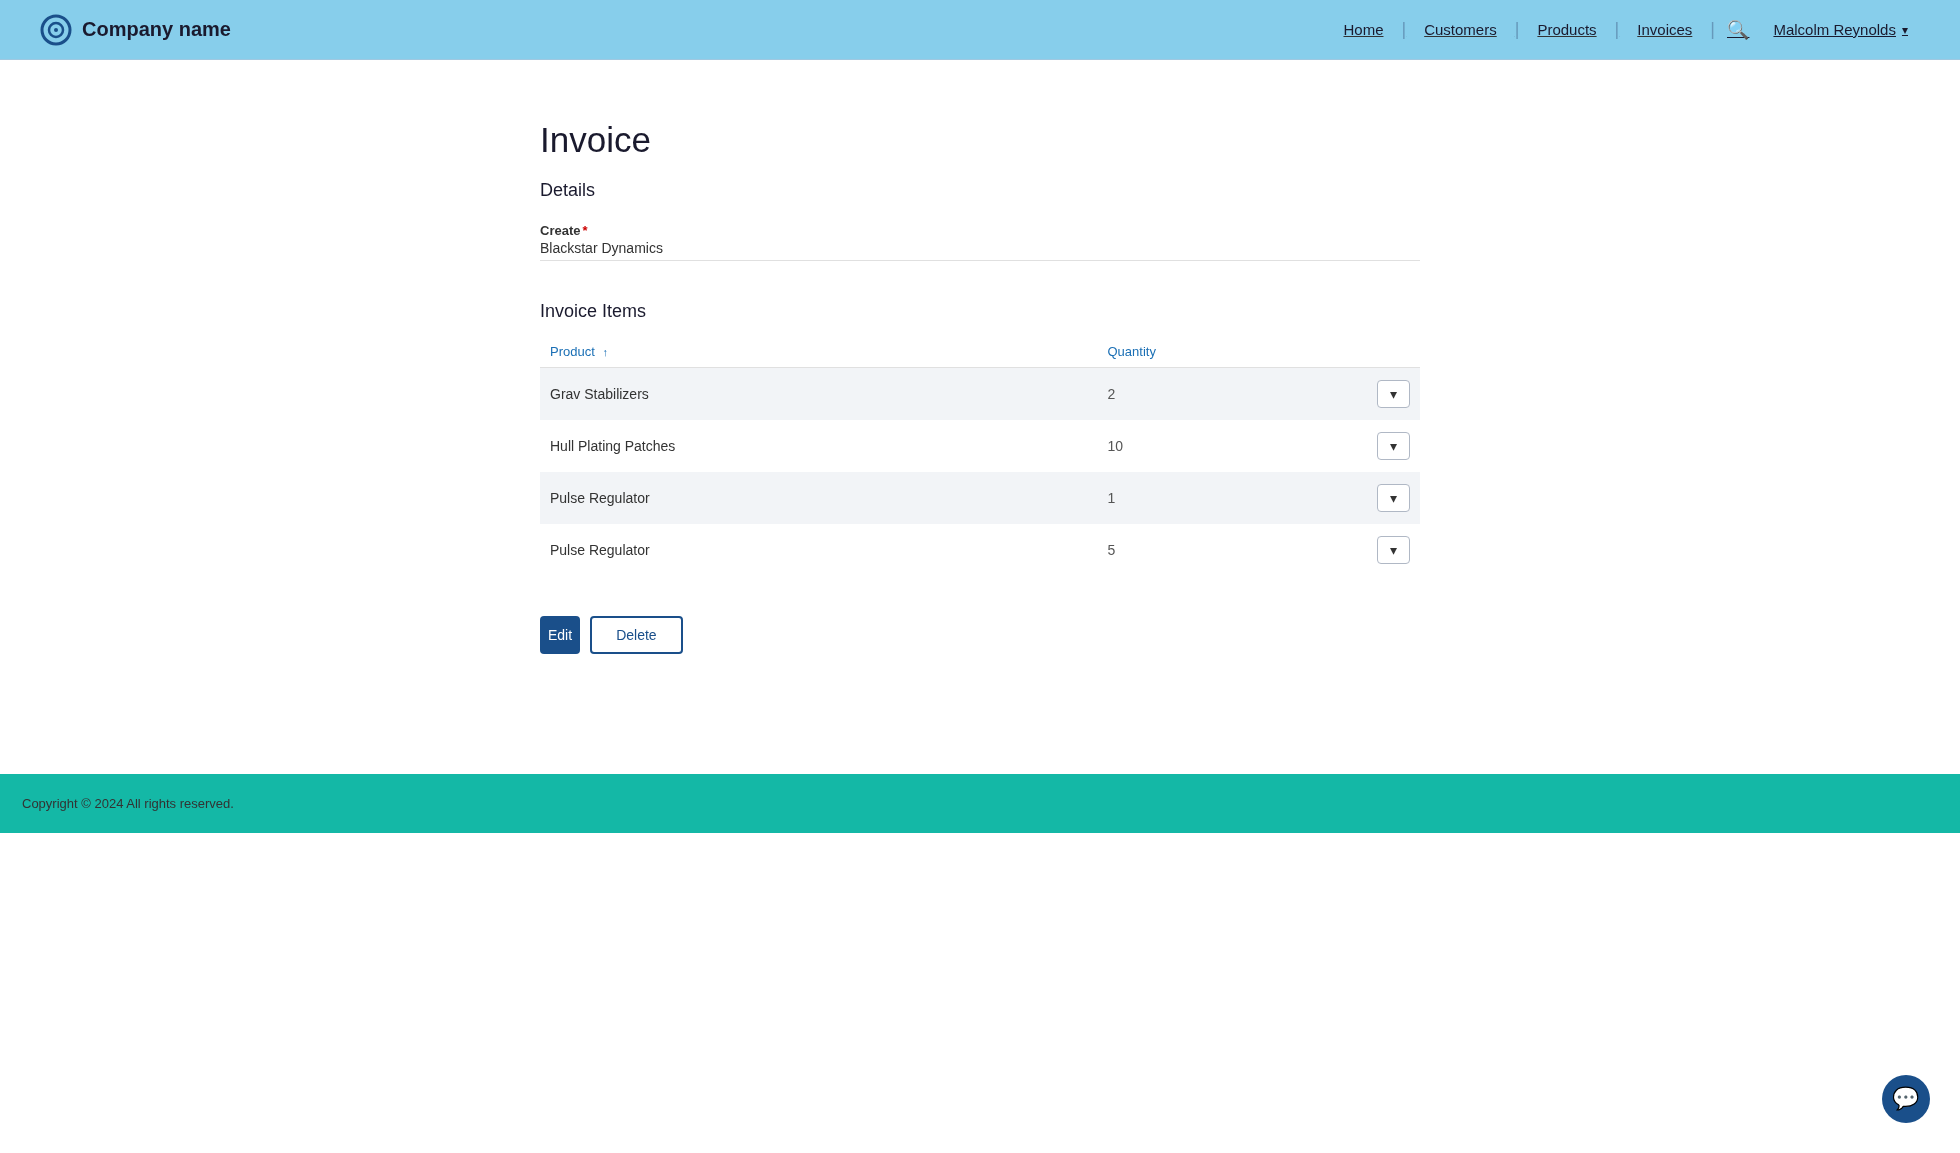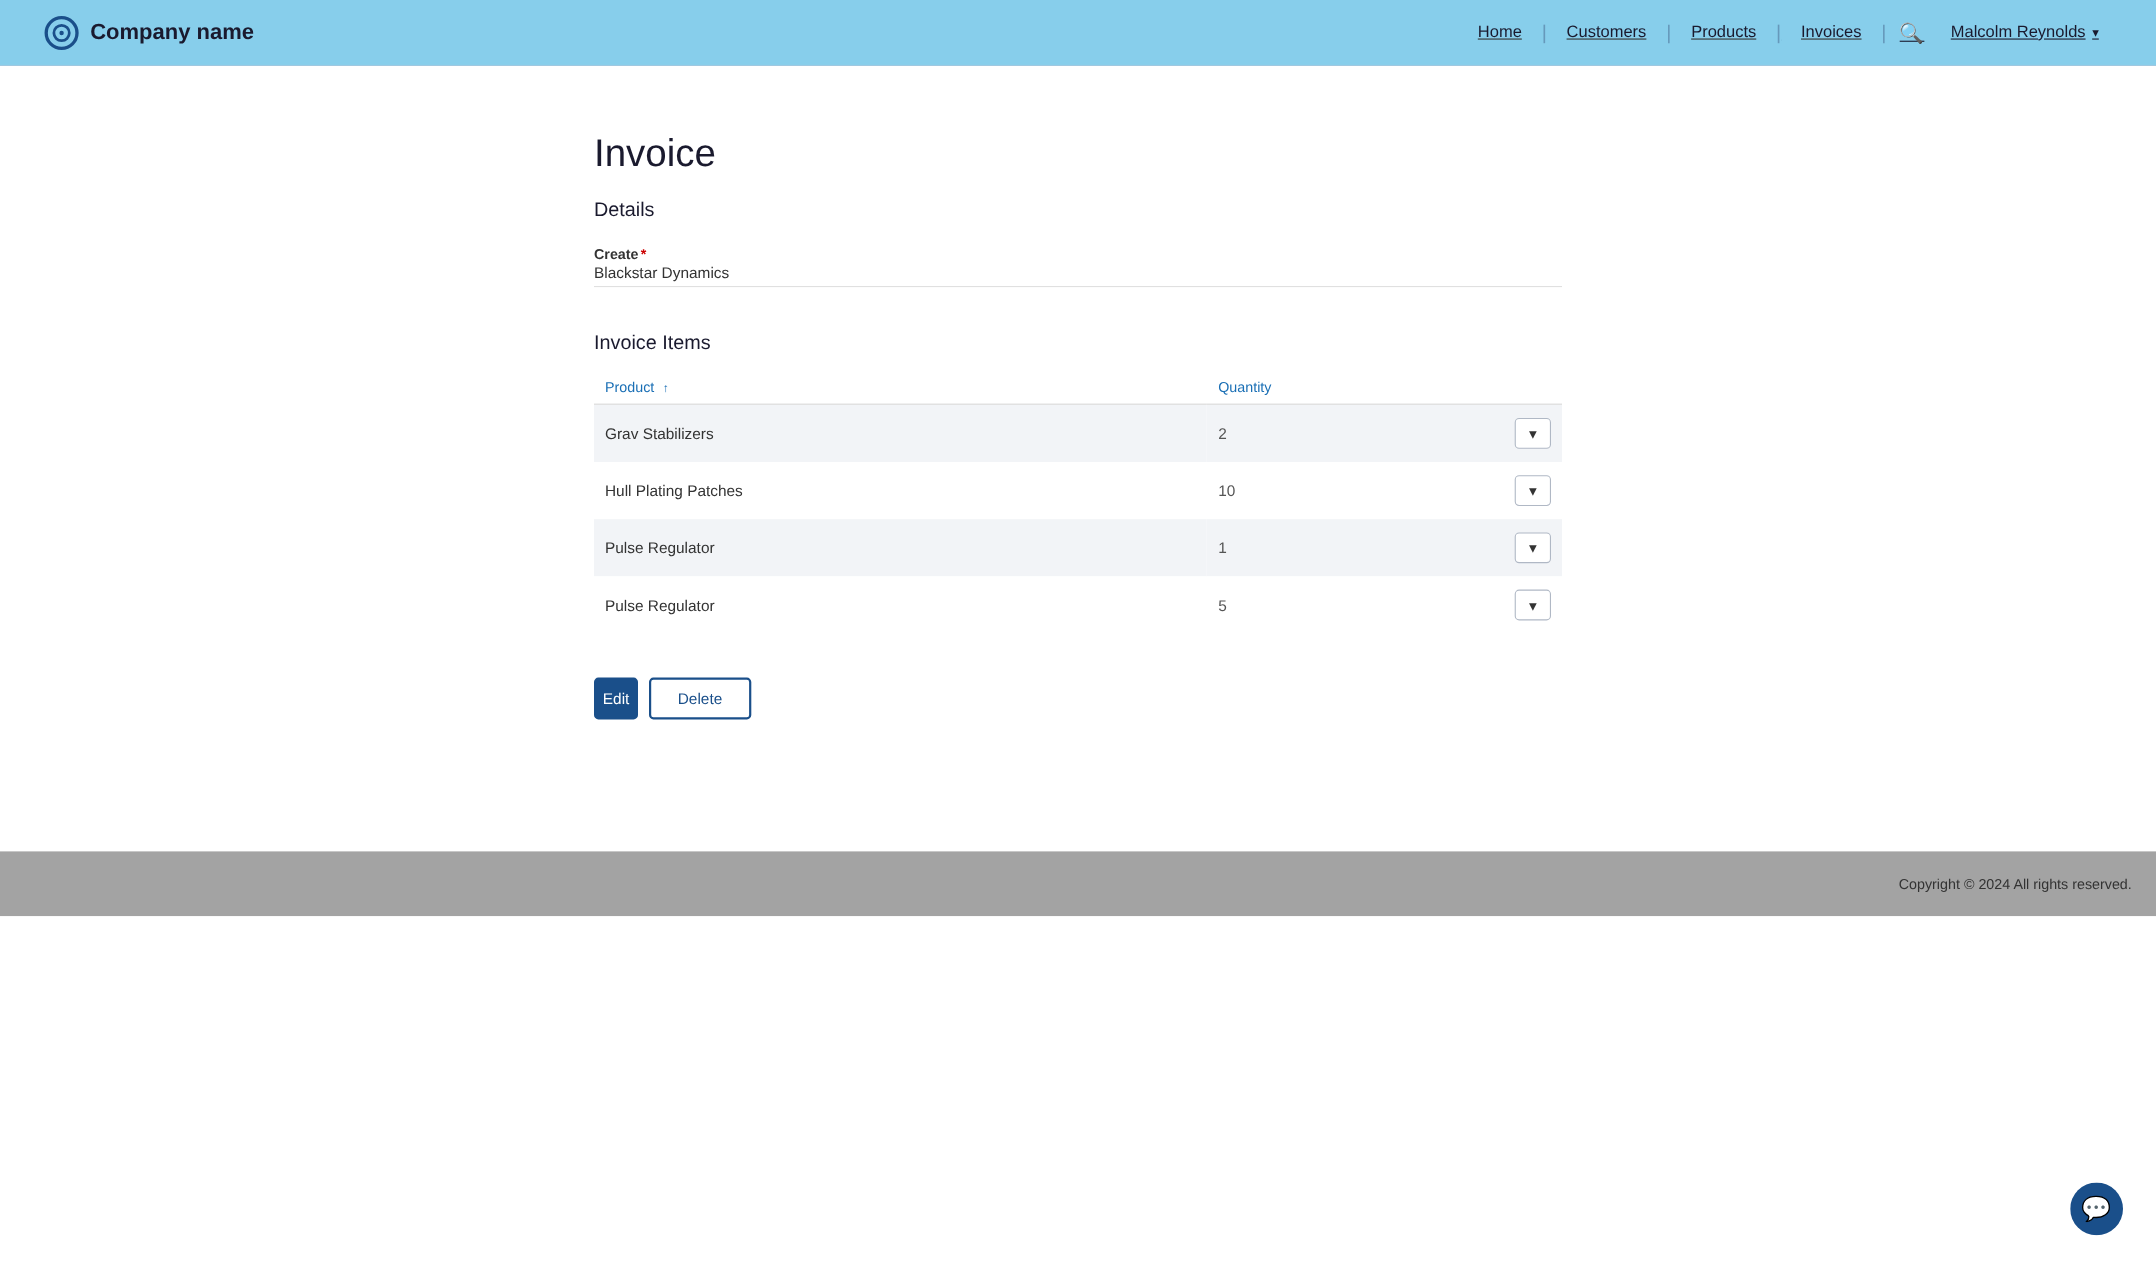--- a/index.html
+++ b/index.html
@@ -202,22 +202,22 @@
       border: 2px solid #1a4f8a;
       padding: 9px 24px;
       font-size: 14px;
       border-radius: 4px;
       cursor: pointer;
       font-weight: 500;
     }
 
     
     .footer {
-      background: #a3a3a3;
-      text-align: right;
+      background: #14b8a6;
+      text-align: left;
       padding: 22px;
       font-size: 13px;
       color: #333;
       margin-top: 60px;
     }
 
     
     .chat-icon-btn {
       position: fixed;
       bottom: 30px;

